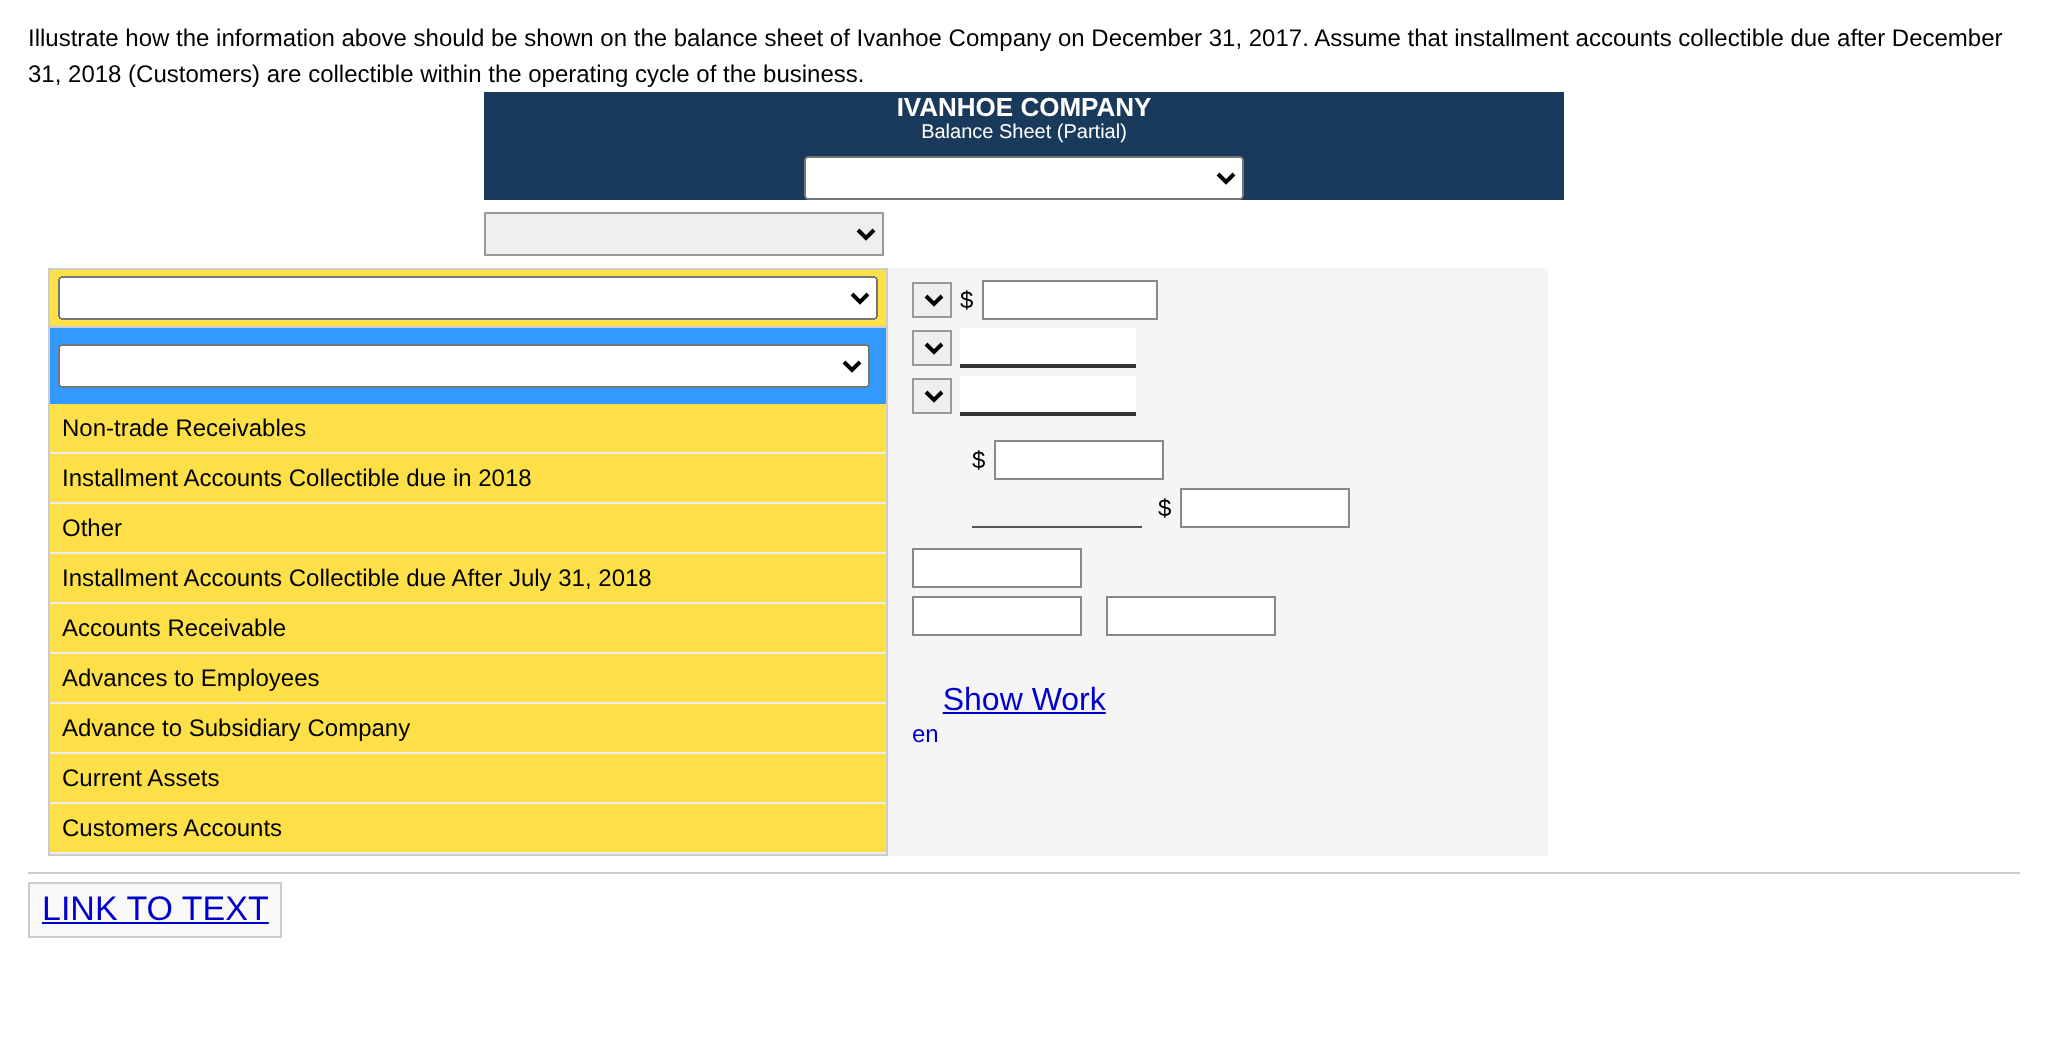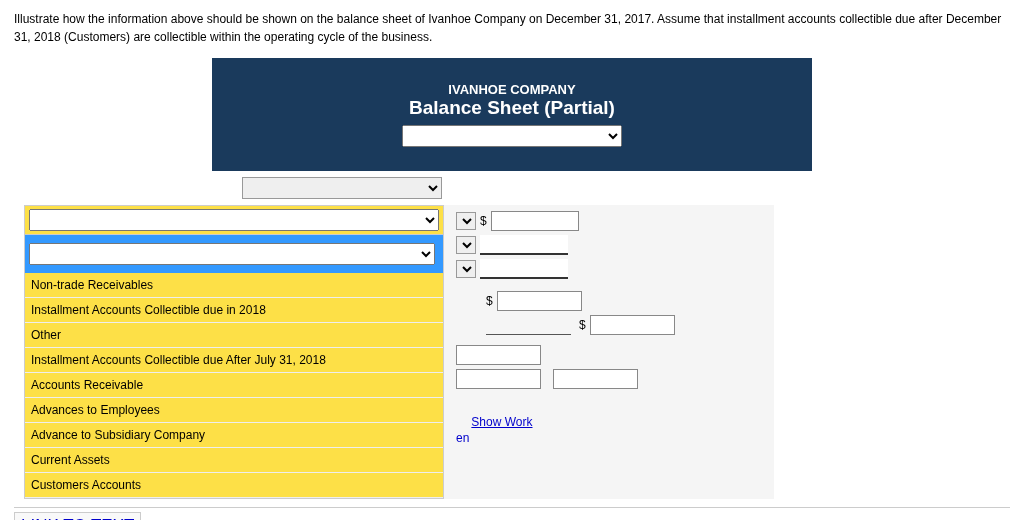--- a/index.html
+++ b/index.html
@@ -11,38 +11,37 @@
     }
     .page-wrapper {
       background: #fff;
       width: 1024px;
       min-height: 520px;
       padding: 10px 14px;
     }
     .instruction-text {
       font-size: 12px;
       line-height: 1.5;
-      margin-bottom: 12px;
       color: #000;
     }
     .company-header {
       background: #1a3a5c;
       color: #fff;
       text-align: center;
-      padding: 24px 10px;
-      width: 600px;
+      padding: 0 10px;
+      width: 540px;
       margin: 0 auto 0 auto;
     }
     .company-name {
       font-weight: bold;
       font-size: 13px;
     }
     .balance-sheet-title {
-      font-weight: bold;
-      font-size: 19px;
+      font-weight: normal;
+      font-size: 10px;
     }
     .left-panel {
       width: 420px;
       border: 1px solid #ccc;
       background: #fde047;
     }
     .dropdown-row {
       border-bottom: 1px solid #ccc;
       padding: 3px 4px;
       display: flex;
@@ -199,21 +198,21 @@
       <div style="display:flex; align-items:center; margin-bottom:4px;">
         <input type="text" class="box-input" style="width: 85px; margin-right: 16px;">
       </div>
       <div style="display:flex; align-items:center; margin-bottom:4px;">
         <input type="text" class="box-input" style="width: 85px; margin-right: 4px;">
         <input type="text" class="box-input" style="width: 85px; margin-left: 8px;">
       </div>
 
       <div style="margin-top:10px; display:flex; align-items:center;">
         <span style="font-size:12px; color:#0000cc; margin-right:2px;margin-top:32px;">en</span>
-        <a style="color:#0000cc; text-decoration:underline; font-size:12px; cursor:pointer;">Show Work</a>
+        <a style="color:#0000cc; text-decoration:underline; font-size:16px; cursor:pointer;">Show Work</a>
       </div>
     </div>
   </div>
 
   <div class="bottom-bar">
     <a style="color:#0000cc; text-decoration:underline; font-size:17px; cursor:pointer; padding:3px 6px; border:1px solid #ccc; background:#f9f9f9; display:inline-block;">LINK TO TEXT</a>
   </div>
 </div>
 
 </body></html>

